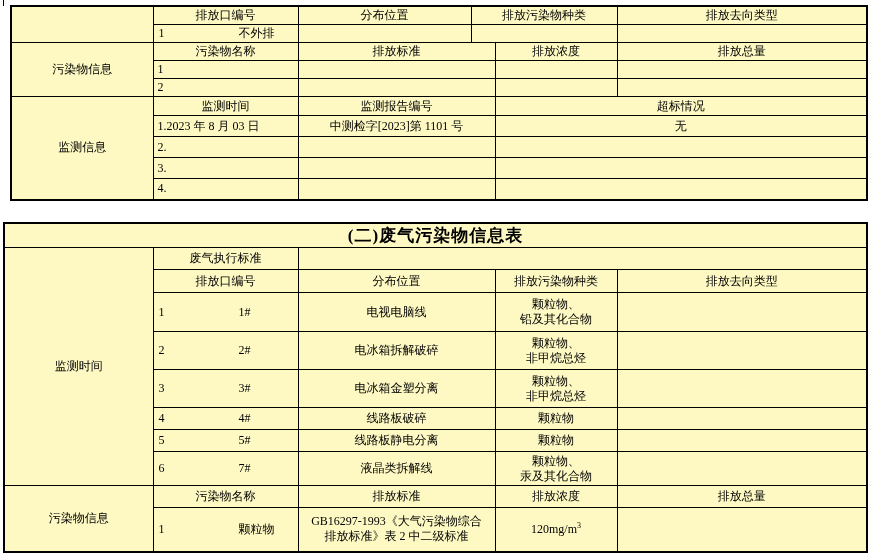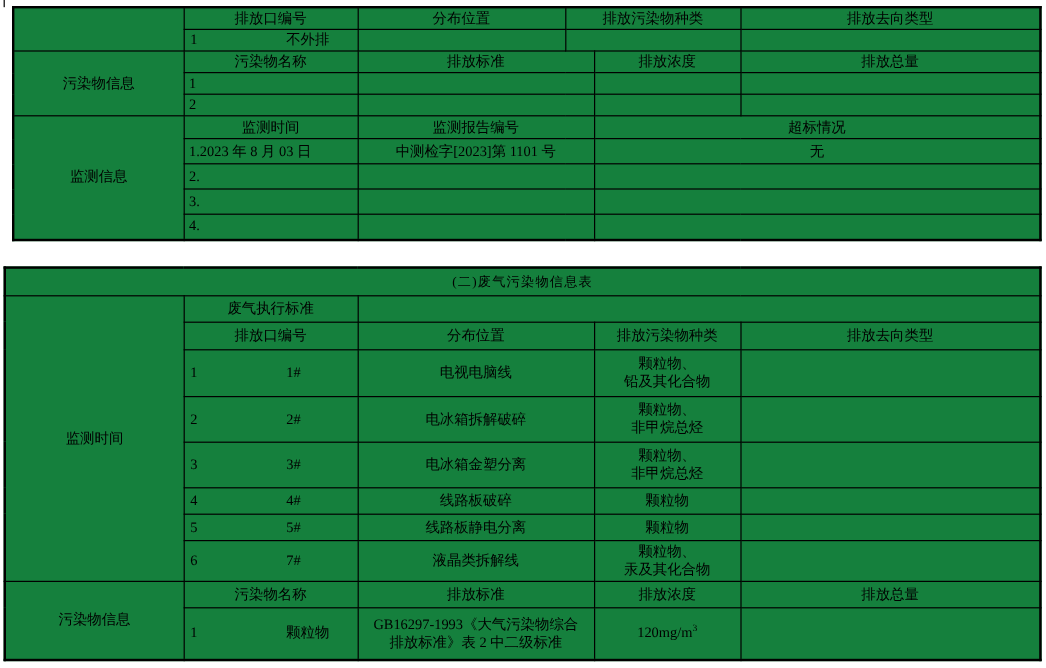--- a/index.html
+++ b/index.html
@@ -1,25 +1,25 @@
 <!DOCTYPE html>
 <html><head>
 <meta charset="utf-8">
 <style>
   html,body{margin:0;padding:0;background:#ffffff;}
   body{width:872px;height:557px;position:relative;font-family:"Liberation Serif","DejaVu Serif",serif;color:#000;}
-  table{border-collapse:collapse;table-layout:fixed;position:absolute;background:#15803d;padding-left:22px;}
+  table{border-collapse:collapse;table-layout:fixed;position:absolute;background:#fef9c3;padding-left:22px;}
   td{border:1px solid #000;font-size:12px;text-align:center;vertical-align:middle;padding:0;overflow:hidden;white-space:nowrap;}
   .t1{left:10px;top:5px;border:2px solid #000;}
   .t2{left:3px;top:222px;border:2px solid #000;}
   td.left{text-align:left;padding-left:4px;}
   .numrow{display:flex;align-items:center;width:100%;}
   .numrow .idx{flex:0 0 32px;text-align:left;padding-left:5px;}
   .numrow .val{text-align:left;margin-left:48px;}
-  .title-cell{font-weight:normal;font-size:11px;letter-spacing:1px;}
+  .title-cell{font-weight:bold;font-size:17px;letter-spacing:1px;}
   .r18{height:18px;} .r19{height:19px;} .r21{height:21px;margin-left:12px;}
   .r23{height:23px;} .r22{height:22px;} .r39{height:39px;} .r38{height:38px;}
   .r34{height:34px;} .r44{height:44px;}
   .stack div{line-height:15px;}
   sup{font-size:8px;vertical-align:super;line-height:0;}
   .artifact{position:absolute;left:3px;top:0;width:1px;height:6px;background:#000;}
 </style>
 </head>
 <body>
 

